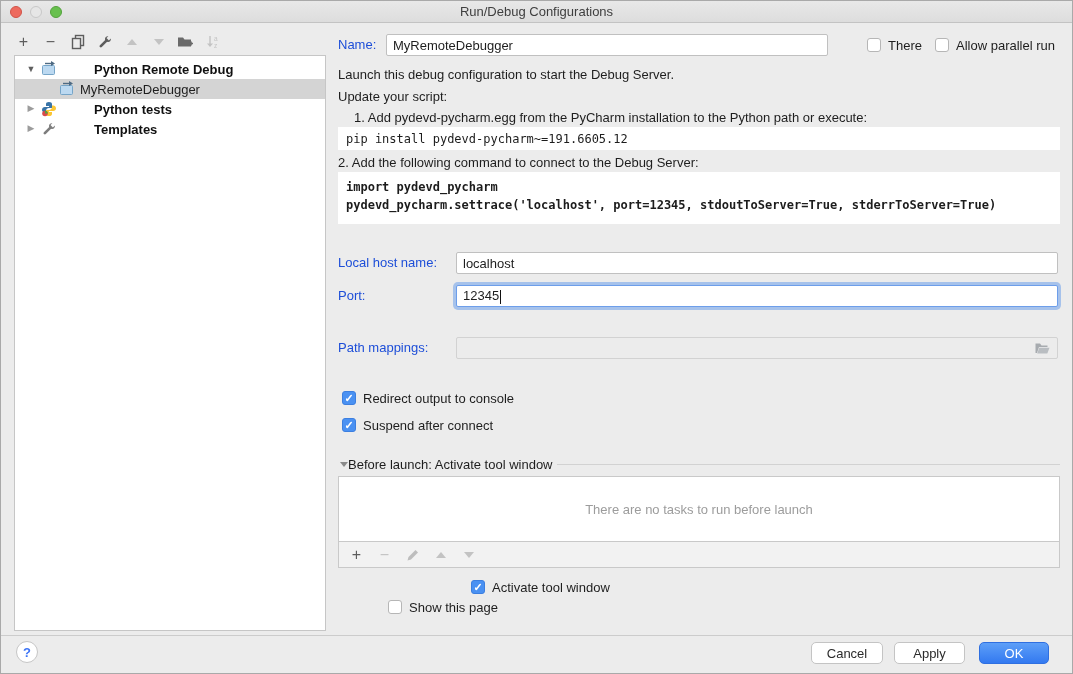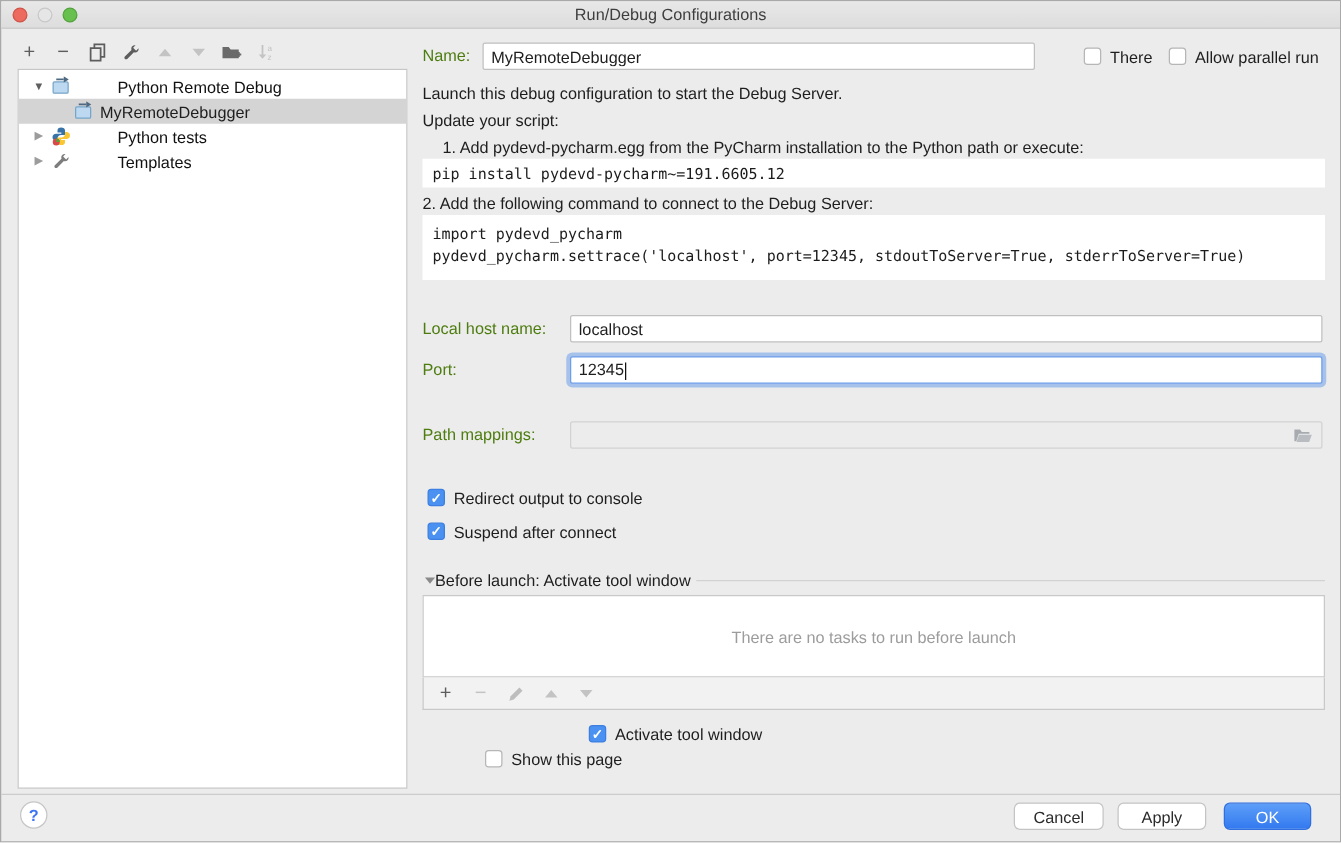--- a/index.html
+++ b/index.html
@@ -29,25 +29,25 @@
   
   .tree-panel { position:absolute; left:13px; top:54px; width:312px; height:576px;
     background:#ffffff; border:1px solid #c6c6c6; padding-top:3px; }
   .tree-row { position:relative; height:20px; display:flex; align-items:center; white-space:nowrap; }
   .tree-row.selected { background:#d4d4d4; }
   .tree-row .arrow { width:10px; font-size:9px; color:#5f5f5f; text-align:center; margin-left:11px; }
   .tree-row .arrow.light { color:#9c9c9c; }
   .tree-row .arrow.none { visibility:hidden; }
   .tree-row .t-icon { width:16px; height:16px; margin-left:5px; margin-right:5px; flex:none; }
   .tree-row .t-label { font-size:13px; }
-  .tree-row .t-label.bold { font-weight:normal; color:#111;padding-left:32px; }
+  .tree-row .t-label.bold { font-weight:bold; color:#111;padding-left:32px; }
   .tree-row.child .arrow { margin-left:29px; }
 
   
-  .lbl { position:absolute; height:22px; line-height:22px; color:#4d7c0f; }
+  .lbl { position:absolute; height:22px; line-height:22px; color:#1d4ed8; }
   .txt-input { position:absolute; height:22px; background:#fff; border:1px solid #c0c0c0; border-radius:2px;
     font-family:"Liberation Sans",sans-serif; font-size:13px; padding:0 6px; color:#1e1e1e; outline:none; }
   .txt-input.focused { border:1px solid #6d9eea; box-shadow:0 0 0 3px rgba(110,160,235,.55); }
   .txt-input:disabled, .txt-input.disabled { background:#ececec; border:1px solid #d2d2d2; }
   .para { position:absolute; color:#1e1e1e; font-size:13px; }
   .codebox { position:absolute; left:337px; width:722px; background:#ffffff;
     font-family:"DejaVu Sans Mono", monospace; font-size:12px; color:#1c1c1c; padding:3px 8px; line-height:18px; }
 
   
   .cb-row { position:absolute; display:flex; align-items:center; gap:7px; height:16px; }
@@ -185,21 +185,21 @@
     <span>Allow parallel run</span>
   </div>
 
   <div class="para" style="left:337px; top:66px;">Launch this debug configuration to start the Debug Server.</div>
   <div class="para" style="left:337px; top:88px;">Update your script:</div>
   <div class="para" style="left:337px; top:109px;margin-left:16px;">1. Add pydevd-pycharm.egg from the PyCharm installation to the Python path or execute:</div>
   <div class="codebox" style="top:126px; height:23px;">
     <div>pip install pydevd-pycharm~=191.6605.12</div>
   </div>
   <div class="para" style="left:337px; top:154px;">2. Add the following command to connect to the Debug Server:</div>
-  <div class="codebox" style="top:171px; height:52px; padding-top:6px;">
+  <div class="codebox" style="top:171px; height:52px; padding-top:6px;font-weight:bold;">
     <div>import pydevd_pycharm</div>
     <div>pydevd_pycharm.settrace('localhost', port=12345, stdoutToServer=True, stderrToServer=True)</div>
   </div>
 
   <div class="lbl" style="left:337px; top:251px;">Local host name:</div>
   <input class="txt-input" style="left: 455px; top: 251px; width: 602px;" value="localhost">
   <div class="lbl" style="left:337px; top:284px;">Port:</div>
   <div class="txt-input focused" style="left:455px; top:284px; width:602px; line-height:20px;">
     <span>12345</span><span class="caret"></span>
   </div>

